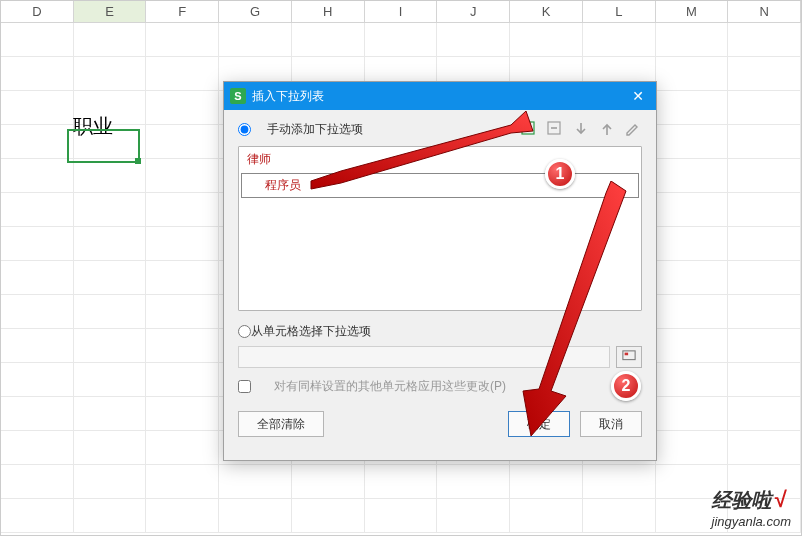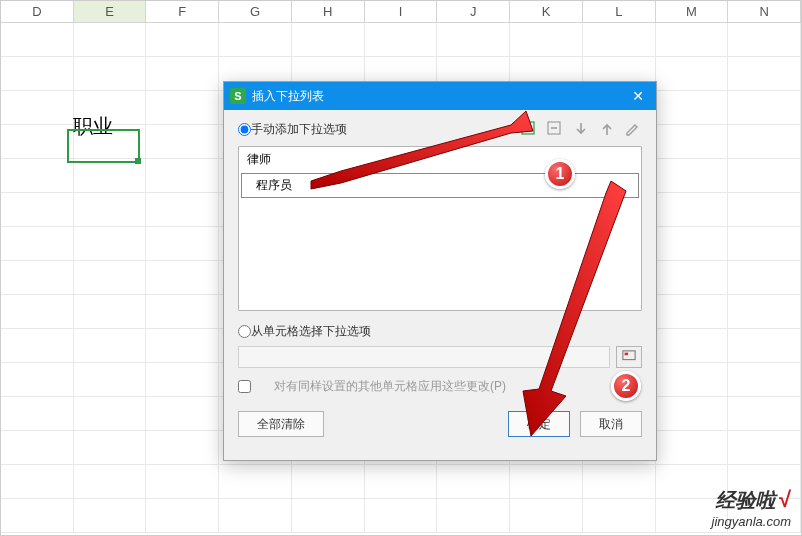--- a/index.html
+++ b/index.html
@@ -103,48 +103,48 @@
     .titlebar .close {
       width: 24px; height: 20px;
       display: flex;
       align-items: center;
       justify-content: center;
       cursor: pointer;
       font-size: 14px;
     }
     .dialog-body { padding: 10px 14px 12px; }
     .radio-row { display: flex; align-items: center; margin-bottom: 8px; }
-    .radio-row .lbl { flex: 1; display: flex; align-items: center; gap: 0; color: #333; font-size: 12px; }
+    .radio-row .lbl { flex: 1; display: flex; align-items: center; gap: 16px; color: #333; font-size: 12px; }
     .radio-row input[type=radio] { width: 13px; height: 13px; }
     .toolbar-icons { display: flex; gap: 8px; align-items: center; }
     .tb-icon {
       width: 18px; height: 18px;
       display: flex; align-items: center; justify-content: center;
       color: #9e9e9e;
       cursor: pointer;
     }
     .tb-icon.add { color: #2e9a47; }
     .tb-icon svg { width: 16px; height: 16px; }
     .list-box {
       background: #fff;
       border: 1px solid #b5b5b5;
       height: 165px;
       border-radius: 1px;
     }
     .list-item {
       padding: 4px 8px;
       font-size: 12px;
-      color: #000000;
+      color: #b91c1c;
       border-bottom: 1px solid transparent;
     }
     .list-item.editing {
       background: #fff;
       border: 1px solid #888;
       margin: 0 2px;
-      padding: 3px 14px;
+      padding: 3px 23px;
     }
     .radio-row2 { display: flex; align-items: center; margin: 12px 0 6px; color: #333; font-size: 12px; }
     .cell-input-row { display: flex; gap: 6px; margin-bottom: 10px; }
     .cell-input {
       flex: 1; height: 22px;
       background: #f6f6f6;
       border: 1px solid #d0d0d0;
     }
     .picker-btn {
       width: 26px; height: 22px;
@@ -180,21 +180,21 @@
       font-weight: bold;
       font-size: 16px;
       display: flex;
       align-items: center;
       justify-content: center;
     }
     .watermark {
       position: absolute;
       right: 10px;
       bottom: 6px;
-      text-align: right;
+      text-align: left;
       color: #333;
     }
     .watermark .cn { font-size: 20px; font-weight: bold; font-style: italic; }
     .watermark .check { color: #d01919; font-size: 22px; font-weight: bold; }
     .watermark .en { font-size: 13px; font-style: italic; color: #333; }
   </style>
 </head>
 <body>
 
 <div class="sheet">

